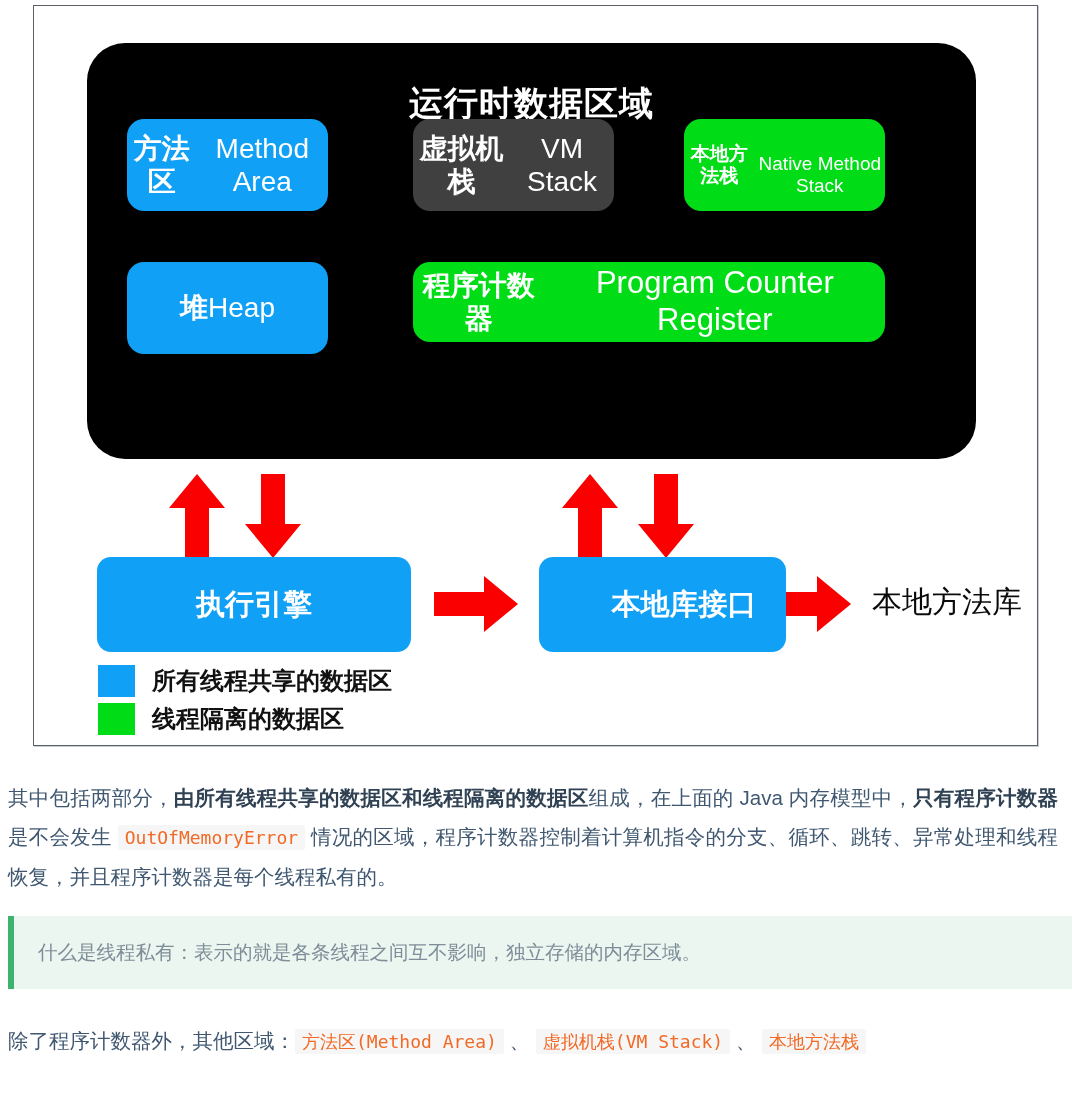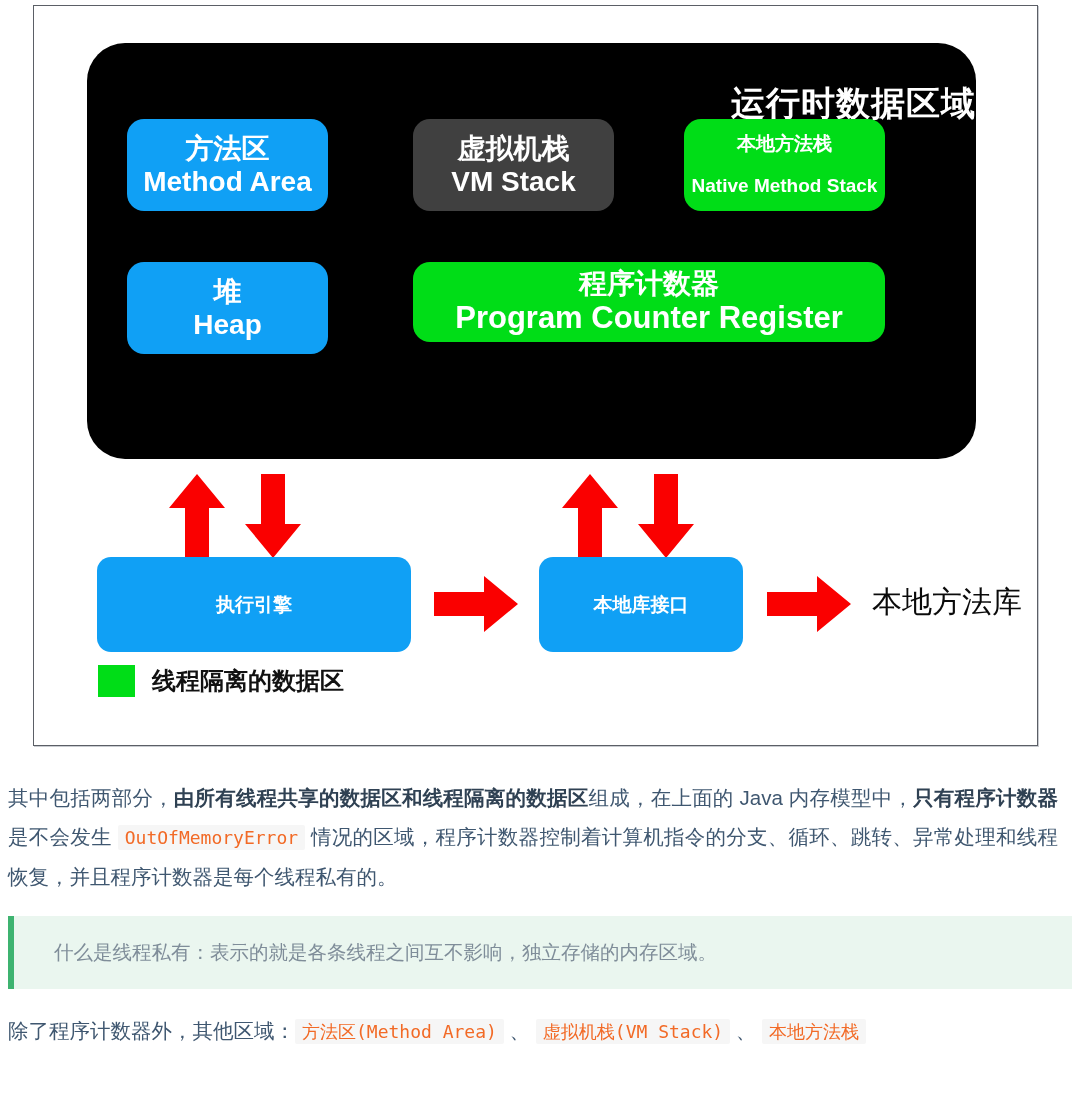--- a/index.html
+++ b/index.html
@@ -40,46 +40,45 @@
     width: 889px;
     height: 416px;
     background: #000000;
     border-radius: 38px;
   }
   .runtime-title {
     position: absolute;
     left: 0;
     top: 38px;
     width: 100%;
-    text-align: right;
+    text-align: center;
     color: #ffffff;
     font-size: 34px;
     font-weight: bold;
     letter-spacing: 1px;
   }
 
   .mem-box {
     position: absolute;
     border-radius: 17px;
     display: flex;
-    flex-direction: column;
     align-items: center;
     justify-content: center;
     text-align: center;
     color: #ffffff;
     line-height: 1.18;
     box-sizing: border-box;
   }
   .mem-box .cn {
     font-size: 28px;
     font-weight: bold;
   }
   .mem-box .en {
     font-size: 28px;
-    font-weight: bold;
+    font-weight: normal;
   }
   .mem-box.small .cn { font-size: 19px; }
   .mem-box.small .en { font-size: 19px; margin-top: 20px; }
 
   
   #box-method-area { left: 93px;  top: 113px; width: 201px; height: 92px; background: #10a0f5; }
   #box-vm-stack    { left: 379px; top: 113px; width: 201px; height: 92px; background: #404040; }
   #box-native      { left: 650px; top: 113px; width: 201px; height: 92px; background: #00dd17; }
 
   
@@ -106,28 +105,28 @@
   #arrow-down-right { left: 604px; top: 468px; }
   #arrow-right-1    { left: 400px; top: 570px; }
   #arrow-right-2    { left: 733px; top: 570px; }
 
   
   .bottom-box {
     position: absolute;
     border-radius: 14px;
     background: #10a0f5;
     color: #ffffff;
-    font-size: 19px;
+    font-size: 29px;
     font-weight: bold;
     display: flex;
     align-items: center;
     justify-content: center;
   }
   #box-exec-engine { left: 63px;  top: 551px; width: 314px; height: 95px; }
-  #box-native-if   { left: 505px; top: 551px; width: 204px; height: 95px; }
+  #box-native-if   { left: 505px; top: 551px; width: 204px; height: 95px; padding-left: 43px; }
 
   .plain-label {
     position: absolute;
     left: 838px;
     top: 576px;
     font-size: 30px;
     font-weight: normal;
     color: #0a0a0a;
   }
 
@@ -174,22 +173,22 @@
     background: #f6f6f6;
     color: #f26a26;
     font-size: 18px;
     padding: 2px 7px;
     border-radius: 2px;
     white-space: nowrap;
   }
   .quote {
     background: #eaf6ef;
     border-left: 6px solid #3eb370;
-    padding: 22px 40px;
-    margin: 20px 0 22px 0;
+    padding: 22px 24px;
+    margin: 20px 0 32px 0;
     color: #7f8d99;
     font-size: 19.5px;
     line-height: 1.5;
     box-sizing: border-box;
   }
 </style>
 </head>
 <body>
 
 <div class="figure-frame">
@@ -254,20 +253,24 @@
         <polygon points="84,28 50,56 50,40 0,40 0,16 50,16 50,0" fill="#fa0000"></polygon>
       </svg>
     </div>
 
     <div class="bottom-box" id="box-exec-engine">执行引擎</div>
     <div class="bottom-box" id="box-native-if">本地库接口</div>
     <div class="plain-label">本地方法库</div>
 
     <div class="legend">
       <div class="legend-row">
+        <span class="legend-swatch" style="background:#10a0f5"></span>
+        <span class="legend-label">所有线程共享的数据区</span>
+      </div>
+      <div class="legend-row">
         <span class="legend-swatch" style="background:#00dd17"></span>
         <span class="legend-label">线程隔离的数据区</span>
       </div>
     </div>
 
   </div>
 </div>
 
 <div class="article">
 

